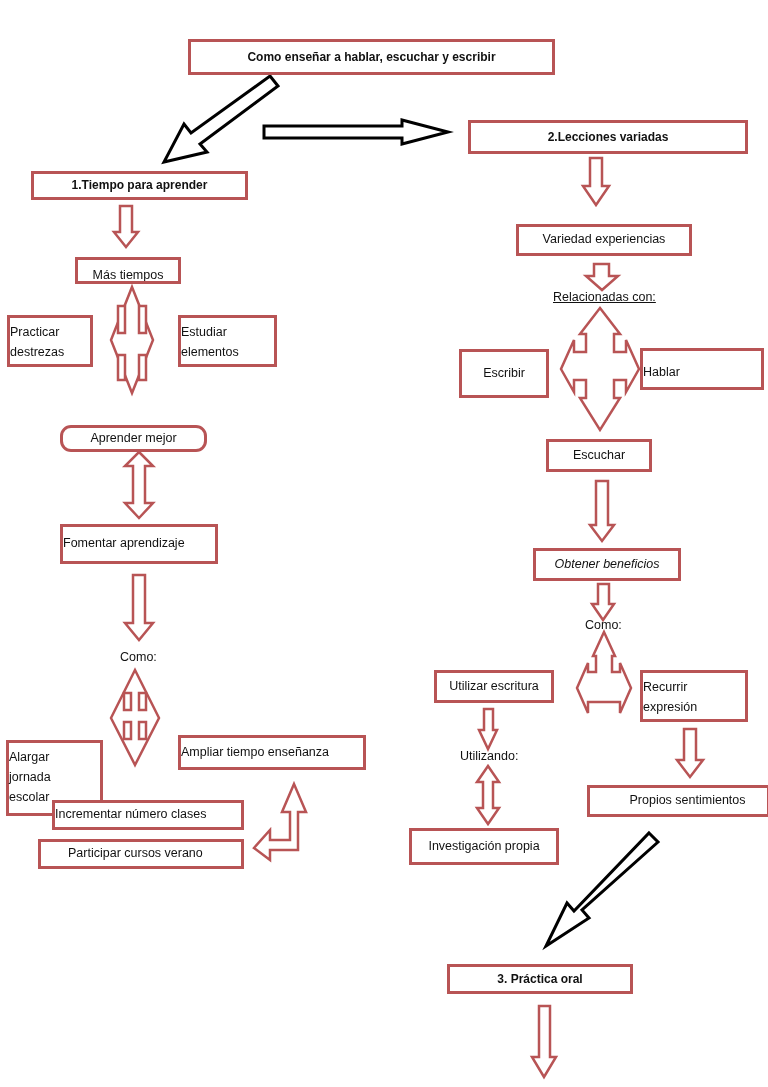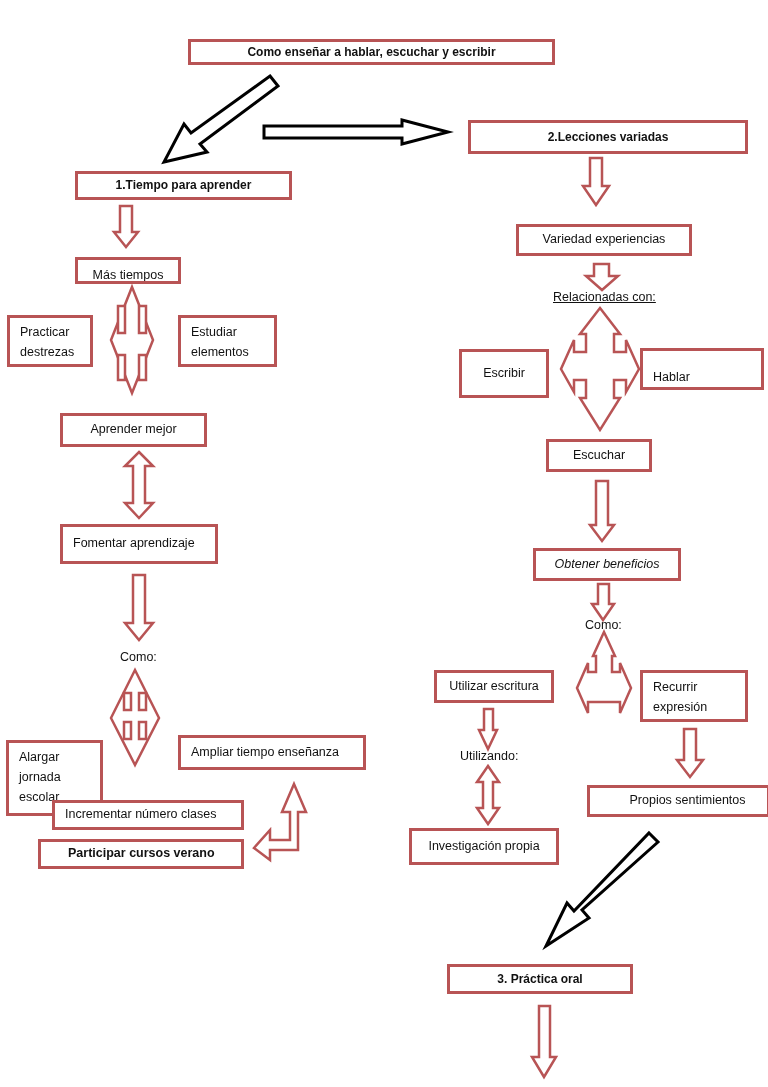--- a/index.html
+++ b/index.html
@@ -3,21 +3,21 @@
 <meta charset="utf-8">
 <style>
   html, body { margin: 0; padding: 0; background: #ffffff; }
   body { width: 768px; height: 1087px; position: relative; overflow: hidden;
          font-family: "Liberation Sans", "DejaVu Sans", sans-serif; color: #111; }
   #canvas { position: absolute; left: 0; top: 0; width: 768px; height: 1087px; }
   .node { position: absolute; box-sizing: border-box; border: 3px solid #b85455;
           background: #fff; font-size: 12.5px; line-height: 1.55; color: #111;
           display: flex; align-items: center; }
   .node.center { justify-content: center; text-align: center; }
-  .node.left { justify-content: flex-start; padding-left: 10px; }
+  .node.left { justify-content: flex-start; }
   .node.bold { font-weight: bold; font-size: 12px; }
   .node.multi { align-items: flex-start; padding-top: 4px; white-space: pre-line; line-height: 20px; }
   .label { position: absolute; font-size: 12.5px; color: #111; white-space: nowrap; }
   .red { fill: #ffffff; stroke: #b85455; stroke-width: 2.5; stroke-linejoin: miter; }
   .blk { fill: #ffffff; stroke: #000000; stroke-width: 3; stroke-linejoin: miter; }
 </style>
 </head>
 <body>
 
 <svg id="canvas" viewBox="0 0 768 1087" xmlns="http://www.w3.org/2000/svg">
@@ -87,71 +87,71 @@
   </g>
   <g>
     <polygon class="red" points="684,729 696,729 696,760 703,760 690,777 677,760 684,760"></polygon>
   </g>
 
   <g>
     <polygon class="red" points="539,1006 550,1006 550,1057 556,1057 544,1077 532,1057 539,1057"></polygon>
   </g>
 </svg>
 
-<div class="node center bold" style="left:188px;top:39px;width:367px;height:26px;">
+<div class="node center bold" style="left:188px;top:39px;width:367px;height:36px;">
   <span>Como enseñar a hablar, escuchar y escribir</span>
 </div>
 
-<div class="node center bold" style="left:31px;top:171px;width:217px;height:29px;margin-left:44px;">
+<div class="node center bold" style="left:31px;top:171px;width:217px;height:29px;">
   <span>1.Tiempo para aprender</span>
 </div>
 <div class="node center" style="left:75px;top:257px;width:106px;height:27px;overflow:hidden;align-items:flex-end;padding-bottom:0;">
   <span style="margin-bottom:-4px;">Más tiempos</span>
 </div>
 <div class="node left multi" style="left:7px;top:315px;width:86px;height:52px;">
   <span>Practicar
 destrezas</span>
 </div>
 <div class="node left multi" style="left:178px;top:315px;width:99px;height:52px;">
   <span>Estudiar
 elementos</span>
 </div>
-<div class="node center" style="left:60px;top:413px;width:147px;height:34px;">
+<div class="node center" style="left:60px;top:425px;width:147px;height:27px;border-radius:11px;">
   <span>Aprender mejor</span>
 </div>
 <div class="node left" style="left:60px;top:524px;width:158px;height:40px;">
   <span>Fomentar aprendizaje</span>
 </div>
 <div class="label" style="left:120px;top:650px;">Como:</div>
 <div class="node left multi" style="left:6px;top:720px;width:97px;height:76px;margin-top:20px;">
   <span>Alargar
 jornada
 escolar</span>
 </div>
 <div class="node left" style="left:178px;top:735px;width:188px;height:35px;">
   <span>Ampliar tiempo enseñanza</span>
 </div>
 <div class="node left" style="left:52px;top:800px;width:192px;height:30px;">
   <span>Incrementar número clases</span>
 </div>
-<div class="node left" style="left:38px;top:839px;width:206px;height:30px;padding-left:27px;font-weight:bold;">
+<div class="node left" style="left:38px;top:839px;width:206px;height:30px;padding-left:27px;">
   <span>Participar cursos verano</span>
 </div>
 
 <div class="node center bold" style="left:468px;top:120px;width:280px;height:34px;">
   <span>2.Lecciones variadas</span>
 </div>
 <div class="node center" style="left:516px;top:224px;width:176px;height:32px;text-align:center;">
   <span>Variedad experiencias</span>
 </div>
 <div class="label" style="left:553px;top:290px;text-decoration:underline;">Relacionadas con:</div>
 <div class="node center" style="left:459px;top:349px;width:90px;height:49px;">
   <span>Escribir</span>
 </div>
-<div class="node left" style="left:640px;top:348px;width:124px;height:42px;align-items:flex-end;padding-top:8px;">
+<div class="node left" style="left:640px;top:348px;width:124px;height:42px;align-items:center;padding-top:8px;">
   <span>Hablar</span>
 </div>
 <div class="node center" style="left:546px;top:439px;width:106px;height:33px;">
   <span>Escuchar</span>
 </div>
 <div class="node center" style="left:533px;top:548px;width:148px;height:33px;font-style:italic;">
   <span>Obtener beneficios</span>
 </div>
 <div class="label" style="left:585px;top:618px;">Como:</div>
 <div class="node center" style="left:434px;top:670px;width:120px;height:33px;">

